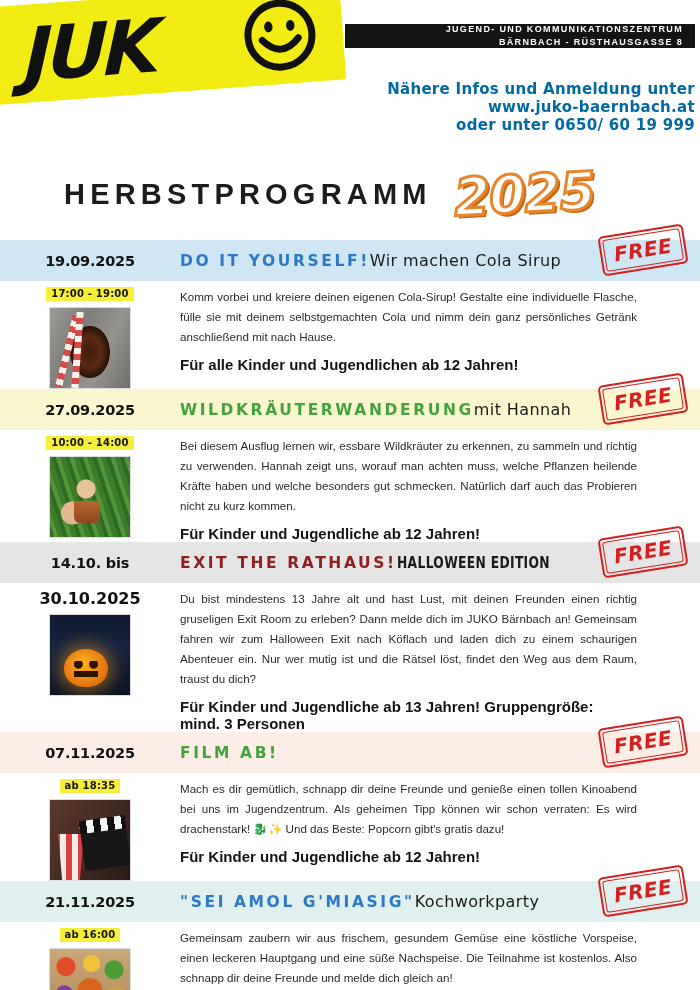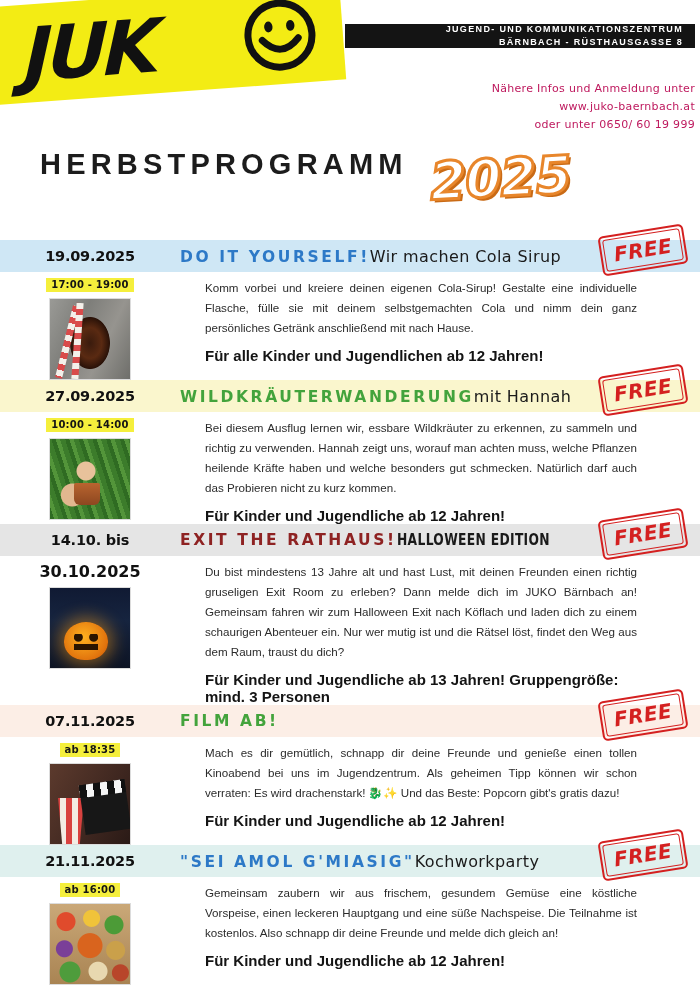--- a/index.html
+++ b/index.html
@@ -52,29 +52,29 @@
     line-height:13px;white-space:nowrap;
     font-family:"Liberation Sans", sans-serif;
   }
   .contact{
     position:absolute;left:330px;top:80px;width:365px;
     text-align:right;
     z-index:2;
   }
   .contact div{
     font-family:"DejaVu Sans", sans-serif;
-    font-weight:normal;font-size:11px;line-height:18px;color:#be185d;
+    font-weight:bold;font-size:15px;line-height:18px;color:#0369a1;
     letter-spacing:0.3px;
   }
 
   
   .title-row{
     position:relative;height:92px;
-    display:flex;align-items:flex-start;
-    padding-left:40px;box-sizing:border-box;
+    display:flex;align-items:center;
+    padding-left:64px;box-sizing:border-box;
   }
   .title-main{
     font-size:29px;font-weight:bold;letter-spacing:5.2px;color:#1c1c1c;
     font-family:"Liberation Sans", sans-serif;
   }
   .title-year{
     margin-left:22px;
     font-family:"DejaVu Sans", sans-serif;
     font-size:52px;font-weight:bold;font-style:italic;
     letter-spacing:-1px;
@@ -83,21 +83,21 @@
     text-shadow:
       3px 3px 0 #c96a15,
       0 0 0 #e8862b;
     transform:rotate(-3deg);
     display:inline-block;
   }
 
   
   .event{position:relative;}
   .band{
-    height:32px;
+    height:41px;
     display:flex;align-items:center;
     position:relative;
   }
   .band .date{
     width:180px;text-align:center;
     font-family:"DejaVu Sans", sans-serif;
     font-weight:bold;font-size:14.5px;color:#111;
     letter-spacing:-0.2px;
     box-sizing:border-box;
   }
@@ -143,21 +143,21 @@
     font-weight:bold;font-size:16px;color:#111;
     margin-bottom:6px;
   }
   .thumb{
     width:80px;height:80px;
     border:1px solid #dcdcdc;
     background-size:cover;background-position:center;
     position:relative;overflow:hidden;
   }
   .right-col{
-    flex:1;padding-right:63px;box-sizing:border-box;margin-left:25px;
+    flex:1;padding-right:63px;box-sizing:border-box;
   }
   .desc{
     font-family:"Liberation Sans", sans-serif;
     font-size:11.6px;line-height:20px;color:#2b2b2b;
     text-align:justify;margin:0 0 9px 0;
   }
   .note{
     font-family:"Liberation Sans", sans-serif;
     font-size:15px;font-weight:bold;color:#141414;
     margin:0;line-height:17px;

